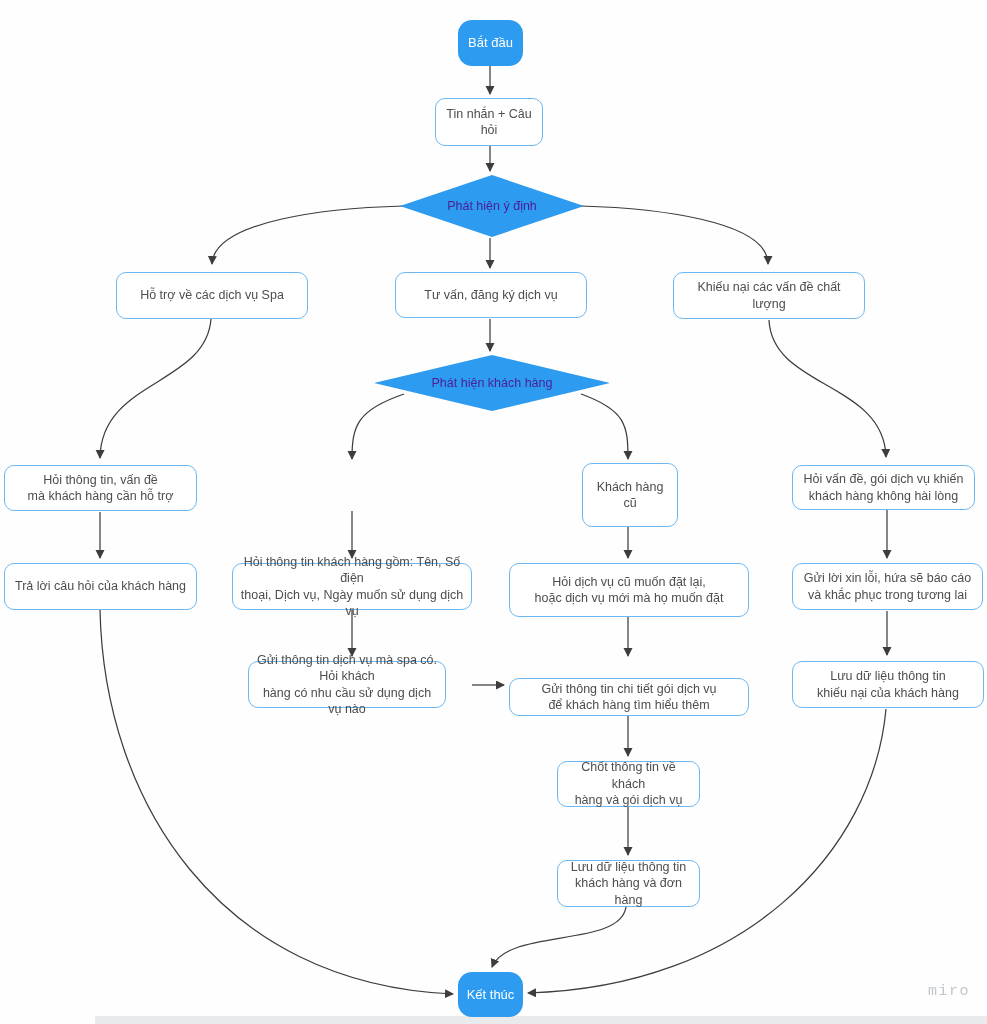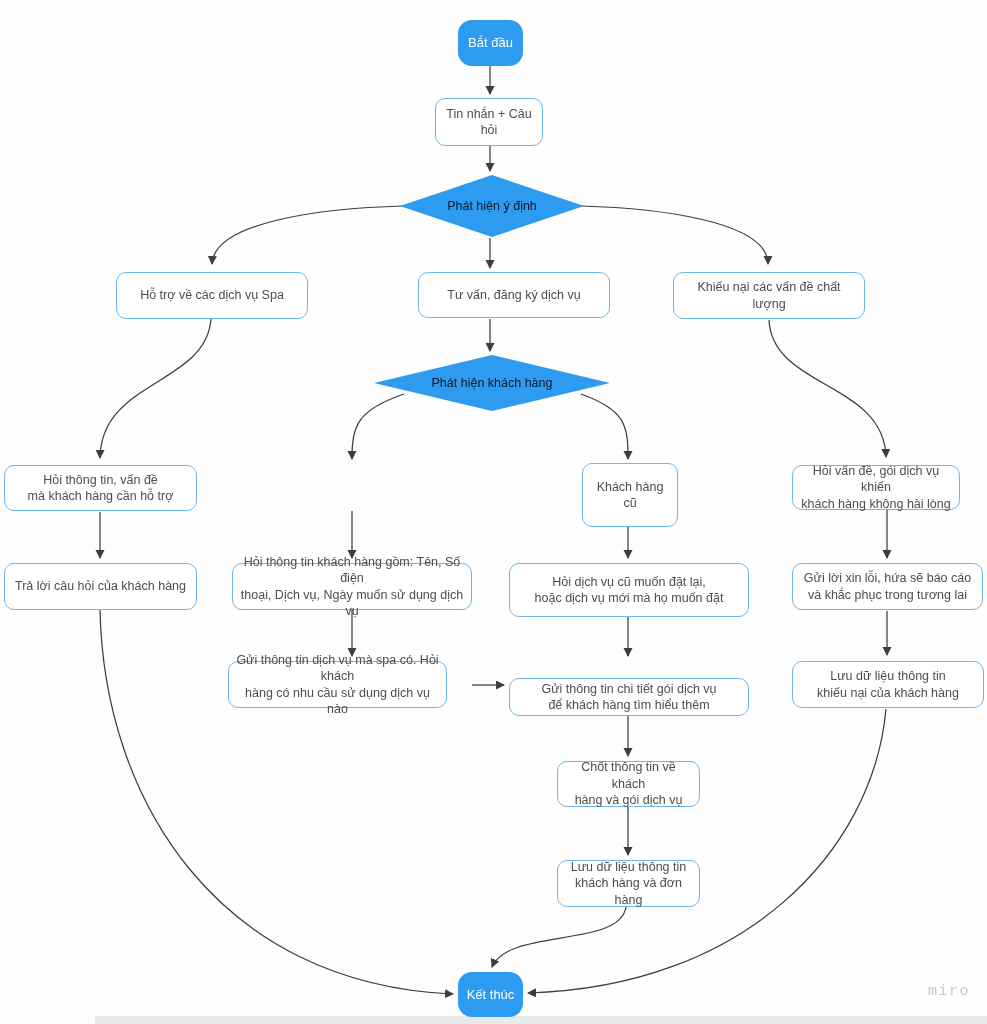--- a/index.html
+++ b/index.html
@@ -9,21 +9,21 @@
   }
   #connectors{position:absolute;left:0;top:0;width:987px;height:1024px;z-index:1;}
   .node{
     position:absolute;z-index:2;display:flex;align-items:center;justify-content:center;
     text-align:center;box-sizing:border-box;white-space:pre-line;
     color:#4d4d4d;font-size:12.5px;line-height:1.32;padding:2px 7px;
   }
   .box{background:#ffffff;border:1.5px solid #6db8f0;border-radius:10px;}
   .terminator{background:#2d9bf0;color:#ffffff;border:none;border-radius:14px;font-size:13px;}
   .decision{
-    background:#2d9bf0;color:#0f172a;border:none;
+    background:#2d9bf0;color:#4c1d95;border:none;
     clip-path:polygon(50% 0,100% 50%,50% 100%,0 50%);
     font-size:12.5px;padding:0 26px;
   }
   .connector{fill:none;stroke:#3d3d3d;stroke-width:1.25px;}
   #watermark{
     position:absolute;left:928px;top:983px;z-index:3;
     color:#c2c6cd;font-size:15px;letter-spacing:1.5px;font-weight:500;font-family:Liberation Mono, monospace;
   }
   #bottom-strip{
     position:absolute;left:95px;right:0;bottom:0;height:8px;background:#e9eaeb;z-index:0;
@@ -74,21 +74,21 @@
   </div>
 
   <div class="node decision" style="left:400px;top:175px;width:184px;height:62px;">
     <span>Phát hiện ý định</span>
   </div>
 
   <div class="node box" style="left:116px;top:272px;width:192px;height:47px;">
     <span>Hỗ trợ về các dịch vụ Spa</span>
   </div>
 
-  <div class="node box" style="left:418px;top:272px;width:192px;height:46px;">
+  <div class="node box" style="left:395px;top:272px;width:192px;height:46px;">
     <span>Tư vấn, đăng ký dịch vụ</span>
   </div>
 
   <div class="node box" style="left:673px;top:272px;width:192px;height:47px;">
     <span>Khiếu nại các vấn đề chất lượng</span>
   </div>
 
   <div class="node decision" style="left:374px;top:355px;width:236px;height:56px;">
     <span>Phát hiện khách hàng</span>
   </div>
@@ -96,21 +96,21 @@
   <div class="node box" style="left:4px;top:465px;width:193px;height:46px;">
     <span>Hỏi thông tin, vấn đề
 mà khách hàng cần hỗ trợ</span>
   </div>
 
 
   <div class="node box" style="left:582px;top:463px;width:96px;height:64px;">
     <span>Khách hàng cũ</span>
   </div>
 
-  <div class="node box" style="left:792px;top:465px;width:168px;height:45px;">
+  <div class="node box" style="left:792px;top:465px;width:183px;height:45px;">
     <span>Hỏi vấn đề, gói dịch vụ khiến
 khách hàng không hài lòng</span>
   </div>
 
   <div class="node box" style="left:4px;top:563px;width:193px;height:47px;">
     <span>Trả lời câu hỏi của khách hàng</span>
   </div>
 
   <div class="node box" style="left:232px;top:563px;width:240px;height:47px;">
     <span>Hỏi thông tin khách hàng gồm: Tên, Số điện
@@ -120,21 +120,21 @@
   <div class="node box" style="left:509px;top:563px;width:240px;height:54px;">
     <span>Hỏi dịch vụ cũ muốn đặt lại,
 hoặc dịch vụ mới mà họ muốn đặt</span>
   </div>
 
   <div class="node box" style="left:792px;top:563px;width:191px;height:47px;">
     <span>Gửi lời xin lỗi, hứa sẽ báo cáo
 và khắc phục trong tương lai</span>
   </div>
 
-  <div class="node box" style="left:228px;top:661px;width:219px;height:47px;">
+  <div class="node box" style="left:248px;top:661px;width:198px;height:47px;">
     <span>Gửi thông tin dịch vụ mà spa có. Hỏi khách
 hàng có nhu cầu sử dụng dịch vụ nào</span>
   </div>
 
   <div class="node box" style="left:509px;top:662px;width:240px;height:38px;margin-top:16px;">
     <span>Gửi thông tin chi tiết gói dịch vụ
 để khách hàng tìm hiểu thêm</span>
   </div>
 
   <div class="node box" style="left:792px;top:661px;width:192px;height:47px;">

